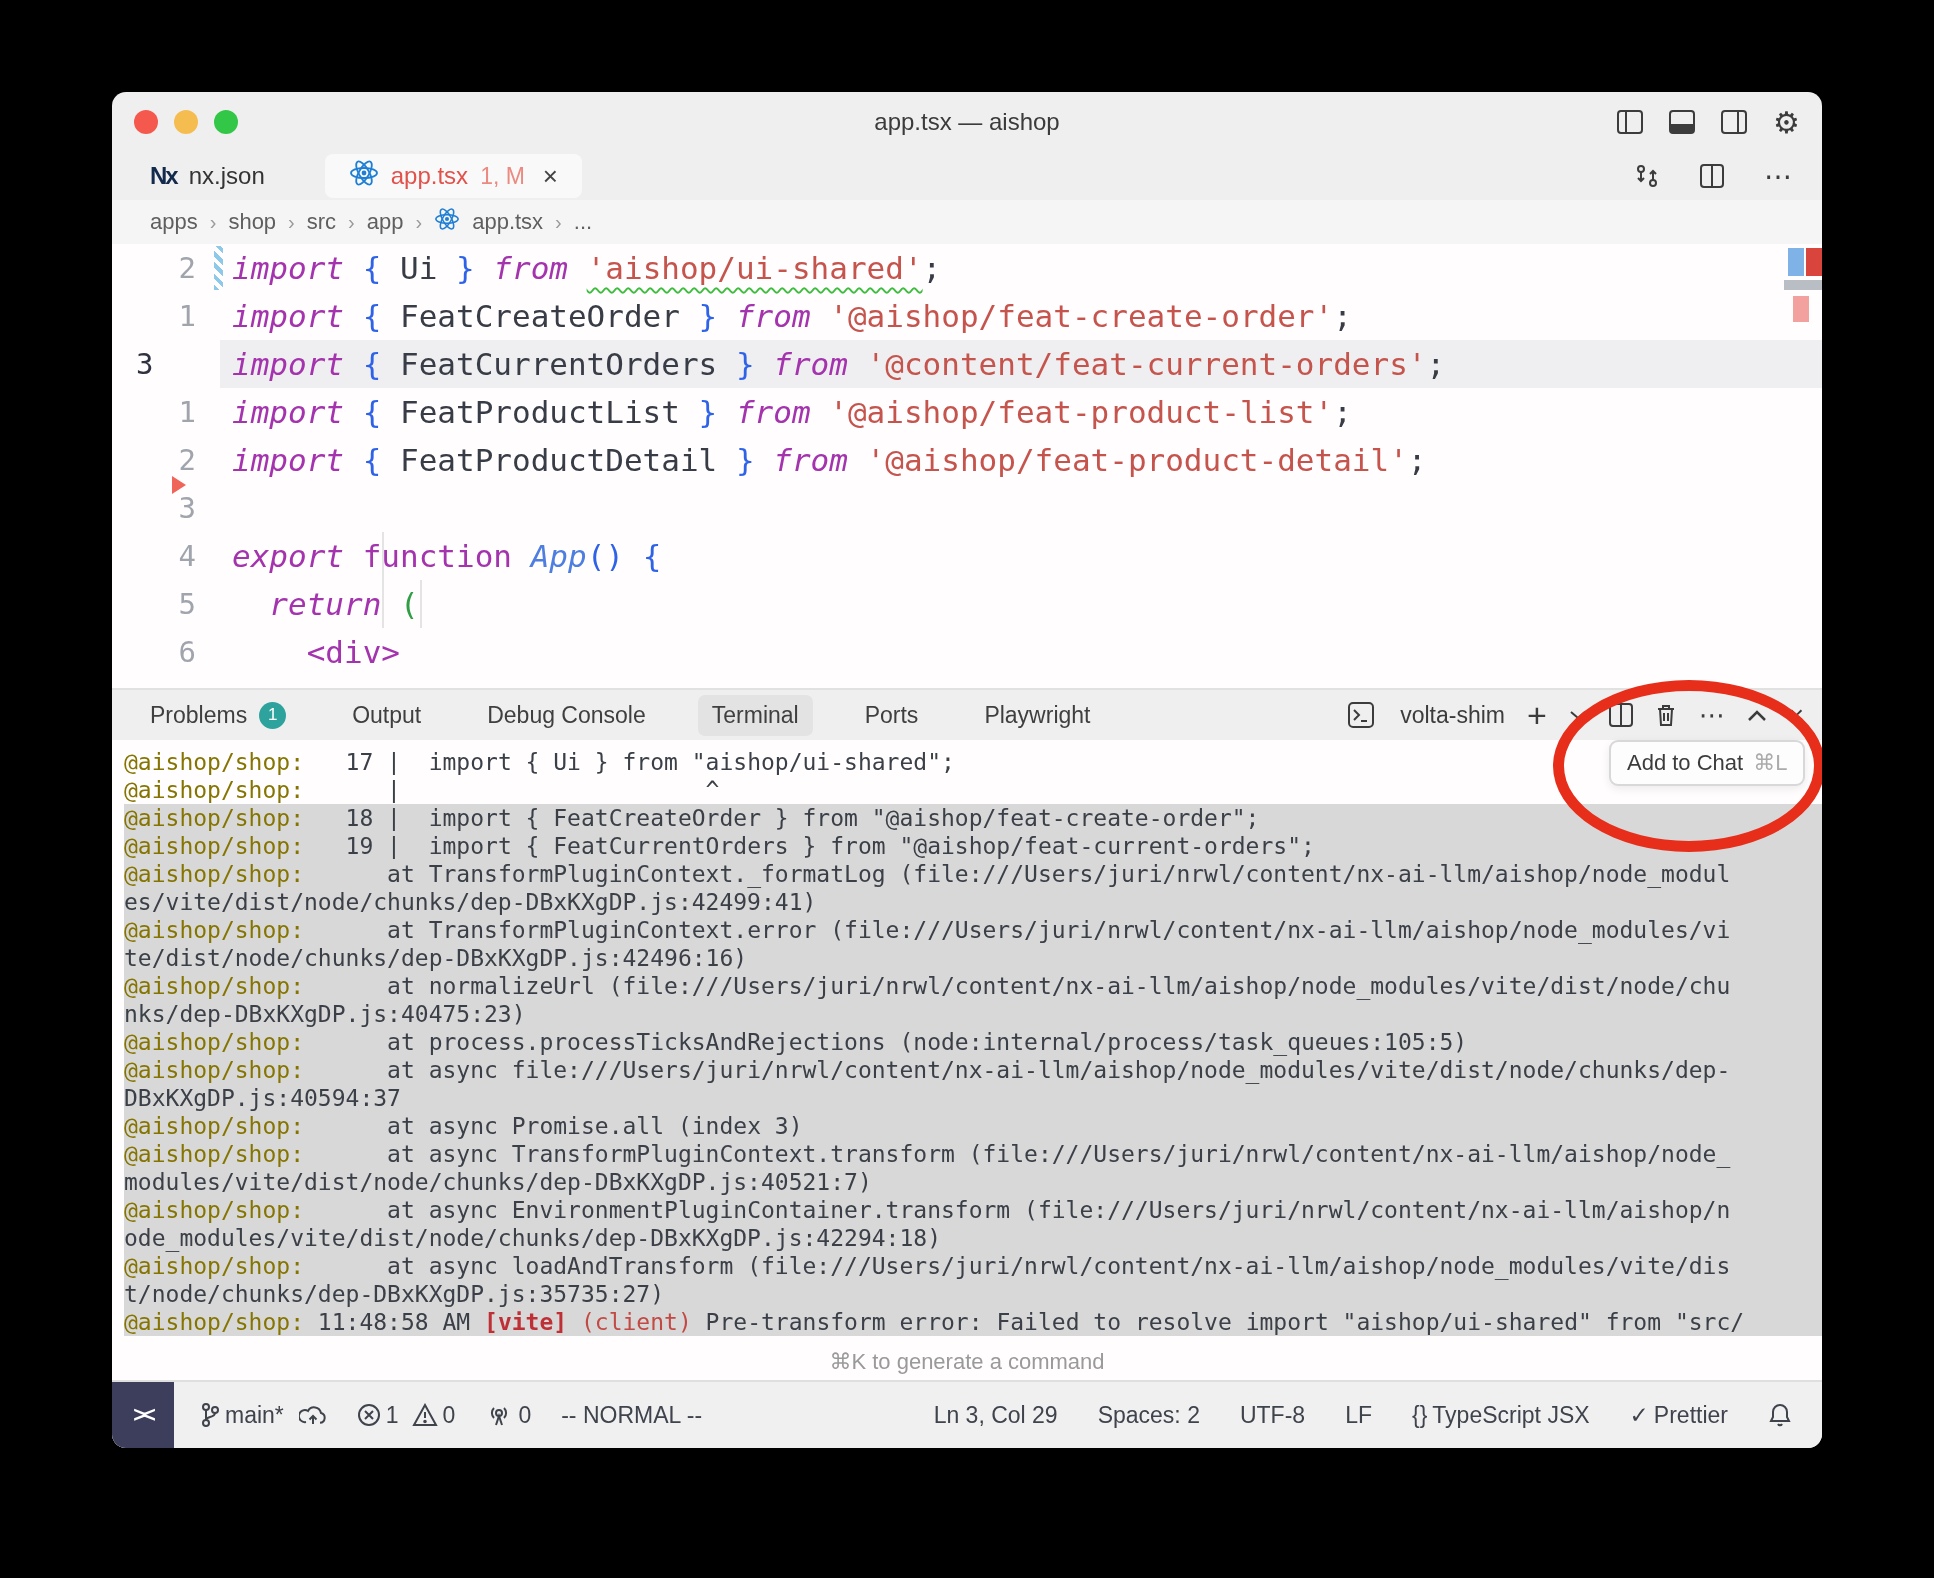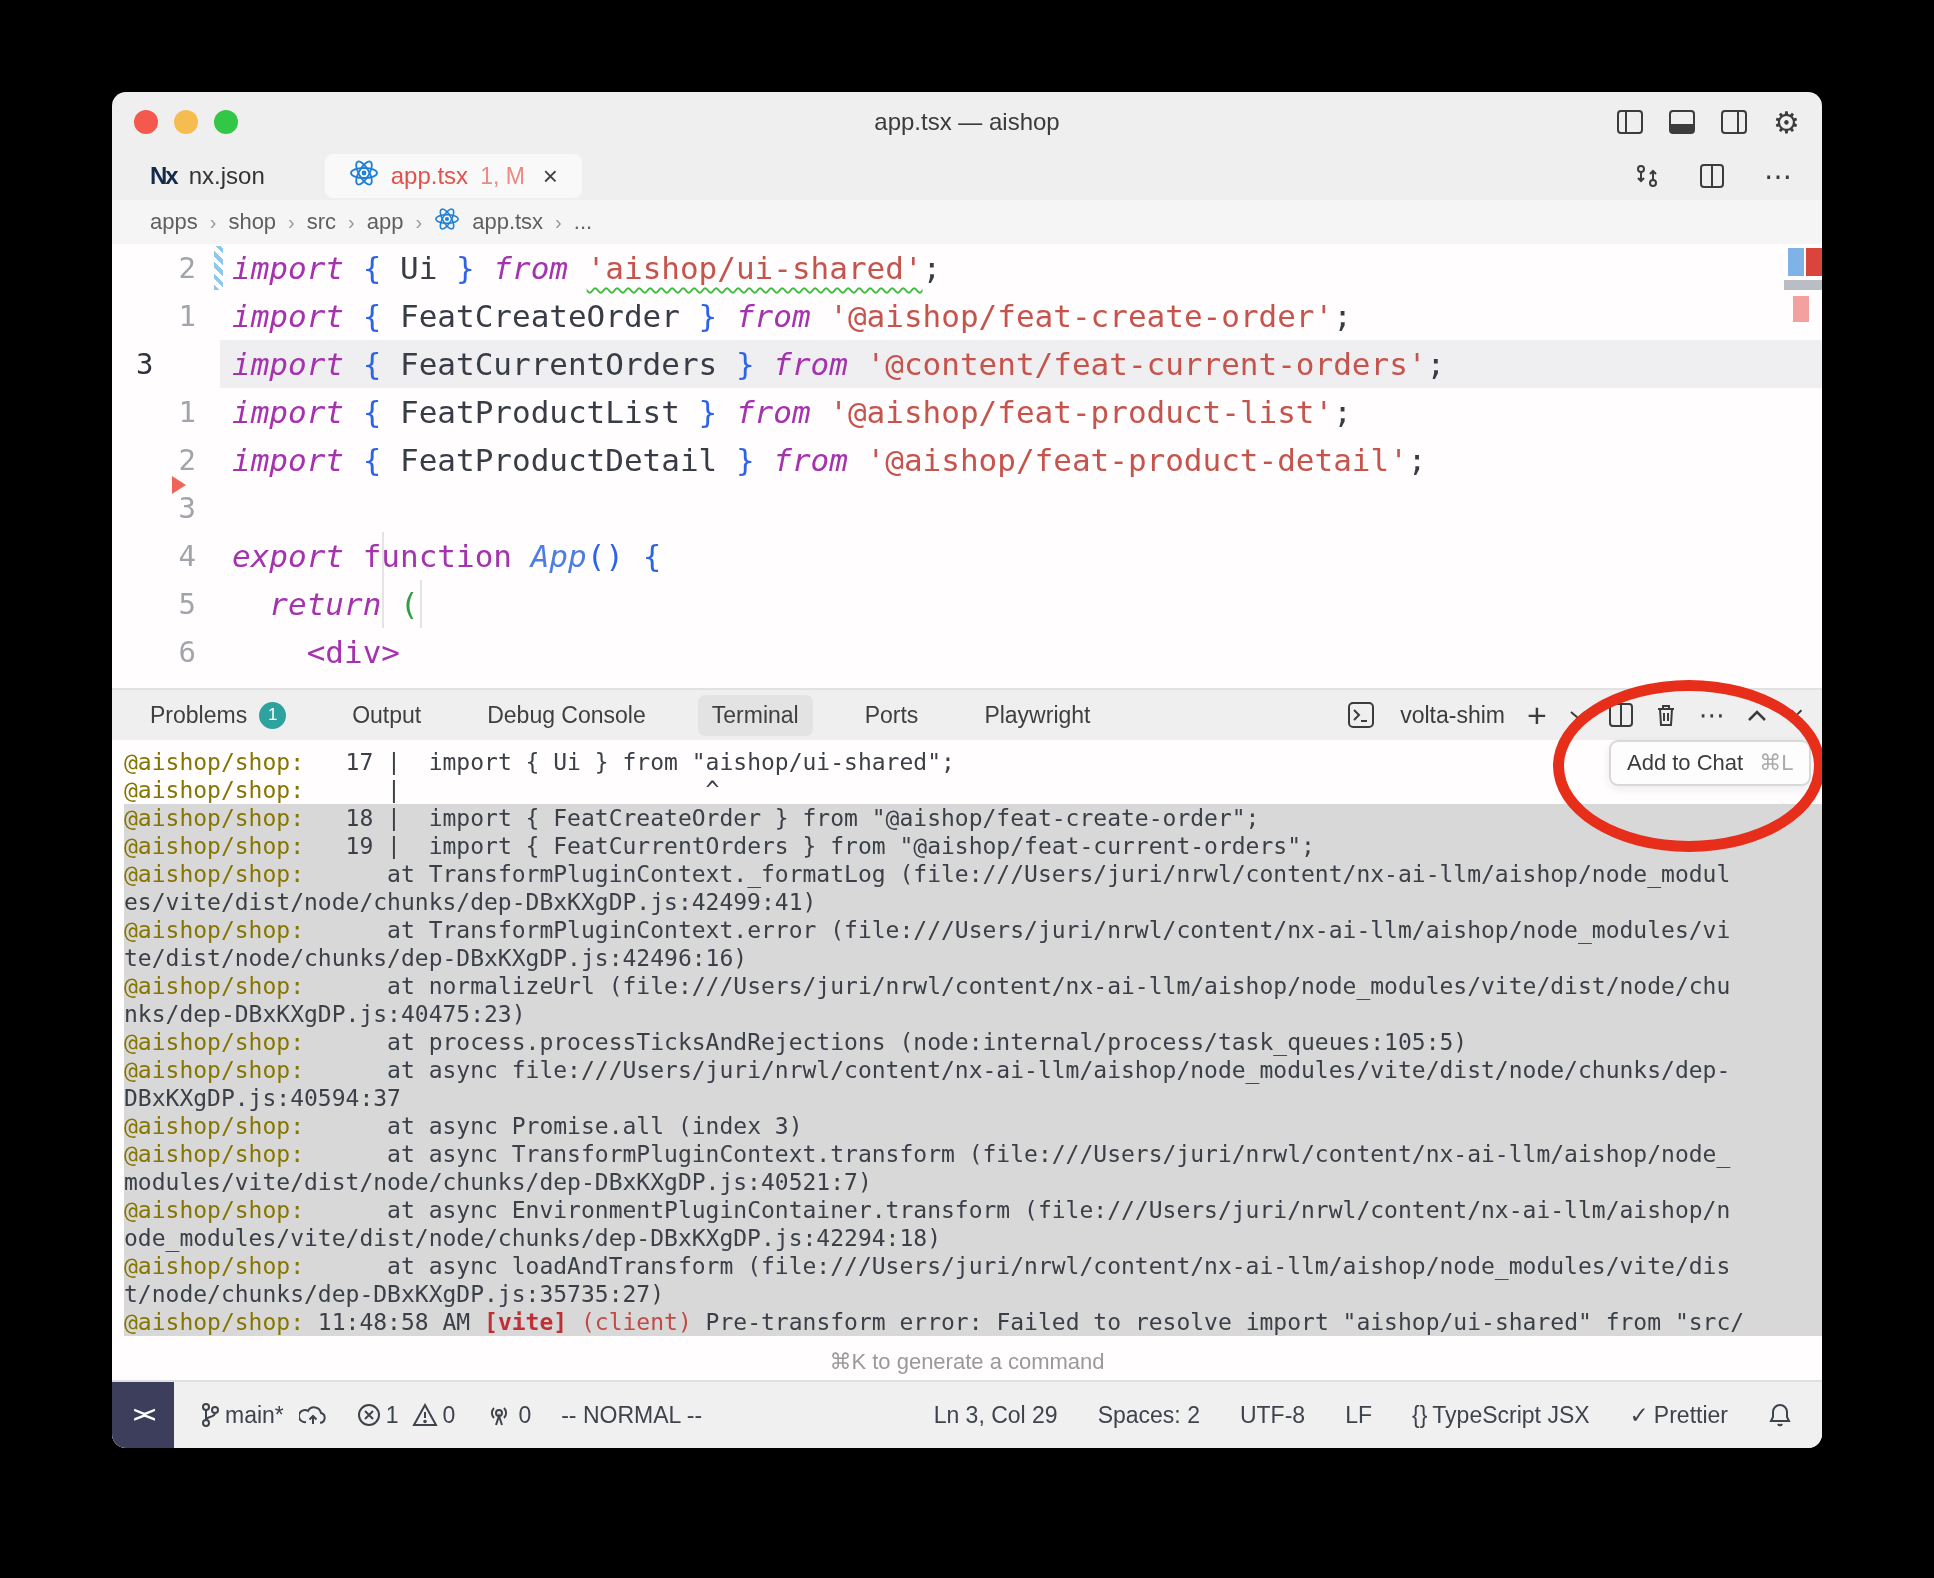--- a/index.html
+++ b/index.html
@@ -88,21 +88,21 @@
                  justify-content:center; font-weight:bold; font-size:22px; letter-spacing:-3px; }
   .sgroup { display:flex; align-items:center; gap:30px; padding:0 26px; }
   .sitem { display:flex; align-items:center; gap:5px; white-space:nowrap; }
   .sright { margin-left:auto; display:flex; align-items:center; gap:40px; padding-right:30px; }
   .sicon svg { display:block; }
 
   
   .redcircle { position:absolute; left:1441px; top:588px; width:272px; height:172px;
                border:11px solid #e62e1b; border-radius:50%; z-index:30; pointer-events:none; }
   .tooltip { position:absolute; left:1497px; top:648px; z-index:25; background:#fefdfe;
-             border:2px solid #d8d8d8; border-radius:9px; padding:8px 16px; display:flex; gap:16px;
+             border:2px solid #d8d8d8; border-radius:9px; padding:8px 16px; display:flex; gap:10px;
              align-items:center; box-shadow:0 3px 10px rgba(0,0,0,.08); font-size:22px; }
   .tooltip .tlabel { color:#3c3c3c; }
   .tooltip .tkey { color:#ababab; }
 </style>
 </head>
 <body>
 
 <div class="window">
 
   <div class="titlebar">

